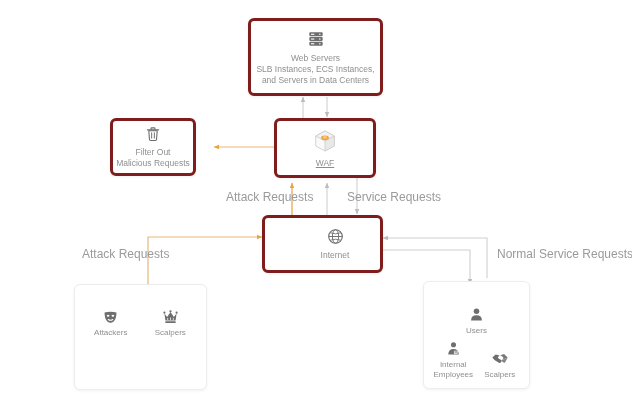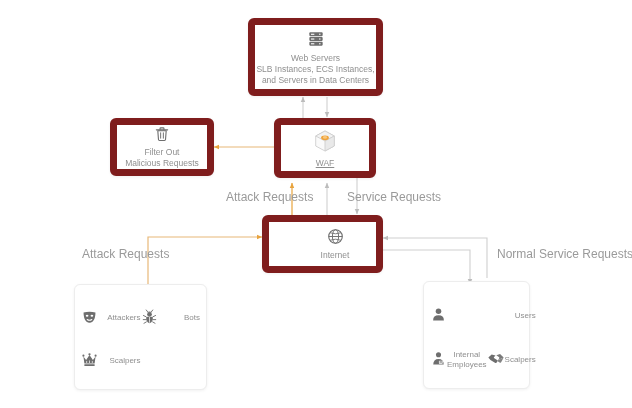--- a/index.html
+++ b/index.html
@@ -27,21 +27,21 @@
     left: 0; top: 0;
     width: 632px; height: 408px;
     z-index: 1;
   }
 
   
   .node {
     position: absolute;
     z-index: 2;
     background: #ffffff;
-    border: 7px solid #7f1d1d;
+    border: 3px solid #7f1d1d;
     border-radius: 6px;
     box-shadow: 0 1px 3px rgba(0,0,0,0.06);
     box-sizing: border-box;
     display: flex;
     flex-direction: column;
     align-items: center;
     justify-content: center;
   }
 
   .node-label {
@@ -79,23 +79,23 @@
     grid-template-rows: 1fr 1fr;
     padding: 10px 6px 8px 6px;
   }
   .grid-right {
     grid-template-columns: 1fr 1fr;
     grid-template-rows: 1fr 1fr;
     padding: 10px 6px 8px 6px;
   }
   .cell {
     display: flex;
-    flex-direction: row;
+    flex-direction: column;
     align-items: center;
-    justify-content: space-between;
+    justify-content: flex-end;
   }
   .cell-label {
     font-size: 8px;
     line-height: 10px;
     color: #8f8f8f;
     text-align: center;
     margin-top: 3px;
     white-space: pre-line;
   }
   .cell-span-top {
@@ -190,21 +190,21 @@
         <path d="M14,3.2 L24,8.6 L24,19.4 L14,24.8 L4,19.4 L4,8.6 Z" fill="#fafafa" stroke="#cfcfcf" stroke-width="1"></path>
         <path d="M14,3.2 L24,8.6 L14,14 L4,8.6 Z" fill="#f2f2f2" stroke="#cfcfcf" stroke-width="1"></path>
         <path d="M14,14 L24,8.6 L24,19.4 L14,24.8 Z" fill="#e9e9e9" stroke="#cfcfcf" stroke-width="1"></path>
         <ellipse cx="14" cy="10.6" rx="4.2" ry="2.6" fill="#f0a33a"></ellipse>
         <ellipse cx="14" cy="10.1" rx="2.2" ry="1.4" fill="#f7c77e"></ellipse>
       </svg>
     </span>
     <span class="node-label">WAF</span>
   </div>
 
-  <div class="node" style="left:110px; top:118px; width:104px; height:58px;">
+  <div class="node" style="left:110px; top:118px; width:86px; height:58px;">
     <span class="node-icon">
       <svg width="18" height="18" viewBox="0 0 24 24">
         <path d="M4.5,6.4 L19.5,6.4" stroke="#6e6e6e" stroke-width="1.6" stroke-linecap="round"></path>
         <path d="M9.4,6.2 L9.4,4.6 Q9.4,3.8 10.2,3.8 L13.8,3.8 Q14.6,3.8 14.6,4.6 L14.6,6.2" fill="none" stroke="#6e6e6e" stroke-width="1.5"></path>
         <path d="M6.4,7.6 L7.3,19.4 Q7.4,20.6 8.6,20.6 L15.4,20.6 Q16.6,20.6 16.7,19.4 L17.6,7.6 Z" fill="none" stroke="#6e6e6e" stroke-width="1.5" stroke-linejoin="round"></path>
         <path d="M10.2,10.4 L10.2,17.6" stroke="#6e6e6e" stroke-width="1.3" stroke-linecap="round"></path>
         <path d="M13.8,10.4 L13.8,17.6" stroke="#6e6e6e" stroke-width="1.3" stroke-linecap="round"></path>
       </svg>
     </span>
     <span class="node-label">Filter Out
@@ -232,34 +232,20 @@
           <svg width="17" height="17" viewBox="0 0 24 24">
             <path d="M3.6,6.2 Q12,4.4 20.4,6.2 Q20.4,15.2 16.4,19.1 Q12,22.6 7.6,19.1 Q3.6,15.2 3.6,6.2 Z" fill="#6e6e6e"></path>
             <ellipse cx="8.6" cy="11" rx="1.9" ry="1.5" fill="#ffffff"></ellipse>
             <ellipse cx="15.4" cy="11" rx="1.9" ry="1.5" fill="#ffffff"></ellipse>
             <path d="M8.8,16.2 Q12,18.4 15.2,16.2" fill="none" stroke="#ffffff" stroke-width="1.5" stroke-linecap="round"></path>
           </svg>
         </span>
         <span class="cell-label">Attackers</span>
       </div>
 
-      <div class="cell">
-        <span class="node-icon">
-          <svg width="17" height="17" viewBox="0 0 24 24">
-            <path d="M8.6,6.6 Q12,3.6 15.4,6.6 Z" fill="#6e6e6e"></path>
-            <path d="M9.2,5.2 L7.4,2.8 M14.8,5.2 L16.6,2.8" stroke="#6e6e6e" stroke-width="1.3" stroke-linecap="round"></path>
-            <ellipse cx="12" cy="9" rx="3.4" ry="2.9" fill="#6e6e6e"></ellipse>
-            <path d="M7.2,13.2 Q12,10.6 16.8,13.2 Q16.8,20.6 12,21.4 Q7.2,20.6 7.2,13.2 Z" fill="#6e6e6e"></path>
-            <path d="M7.2,12.4 L3.4,10.6 M7.2,16.4 L3.2,16.4 M7.6,19.6 L4.2,21.6
-                     M16.8,12.4 L20.6,10.6 M16.8,16.4 L20.8,16.4 M16.4,19.6 L19.8,21.6" stroke="#6e6e6e" stroke-width="1.3" stroke-linecap="round"></path>
-            <path d="M12,12.6 L12,20.8" stroke="#ffffff" stroke-width="1"></path>
-          </svg>
-        </span>
-        <span class="cell-label">Bots</span>
-      </div>
 
       <div class="cell">
         <span class="node-icon">
           <svg width="17" height="17" viewBox="0 0 24 24">
             <path d="M3.4,7.6 L7.2,12.6 L12,5.6 L16.8,12.6 L20.6,7.6 L19.2,17.8 L4.8,17.8 Z" fill="#6e6e6e"></path>
             <circle cx="3.4" cy="6.6" r="1.5" fill="#6e6e6e"></circle>
             <circle cx="20.6" cy="6.6" r="1.5" fill="#6e6e6e"></circle>
             <circle cx="12" cy="4.6" r="1.6" fill="#6e6e6e"></circle>
             <rect x="4.6" y="18.8" width="14.8" height="2.2" rx="0.8" fill="#6e6e6e"></rect>
             <path d="M8,14 L8,17 M12,13.4 L12,17 M16,14 L16,17" stroke="#ffffff" stroke-width="1"></path>

